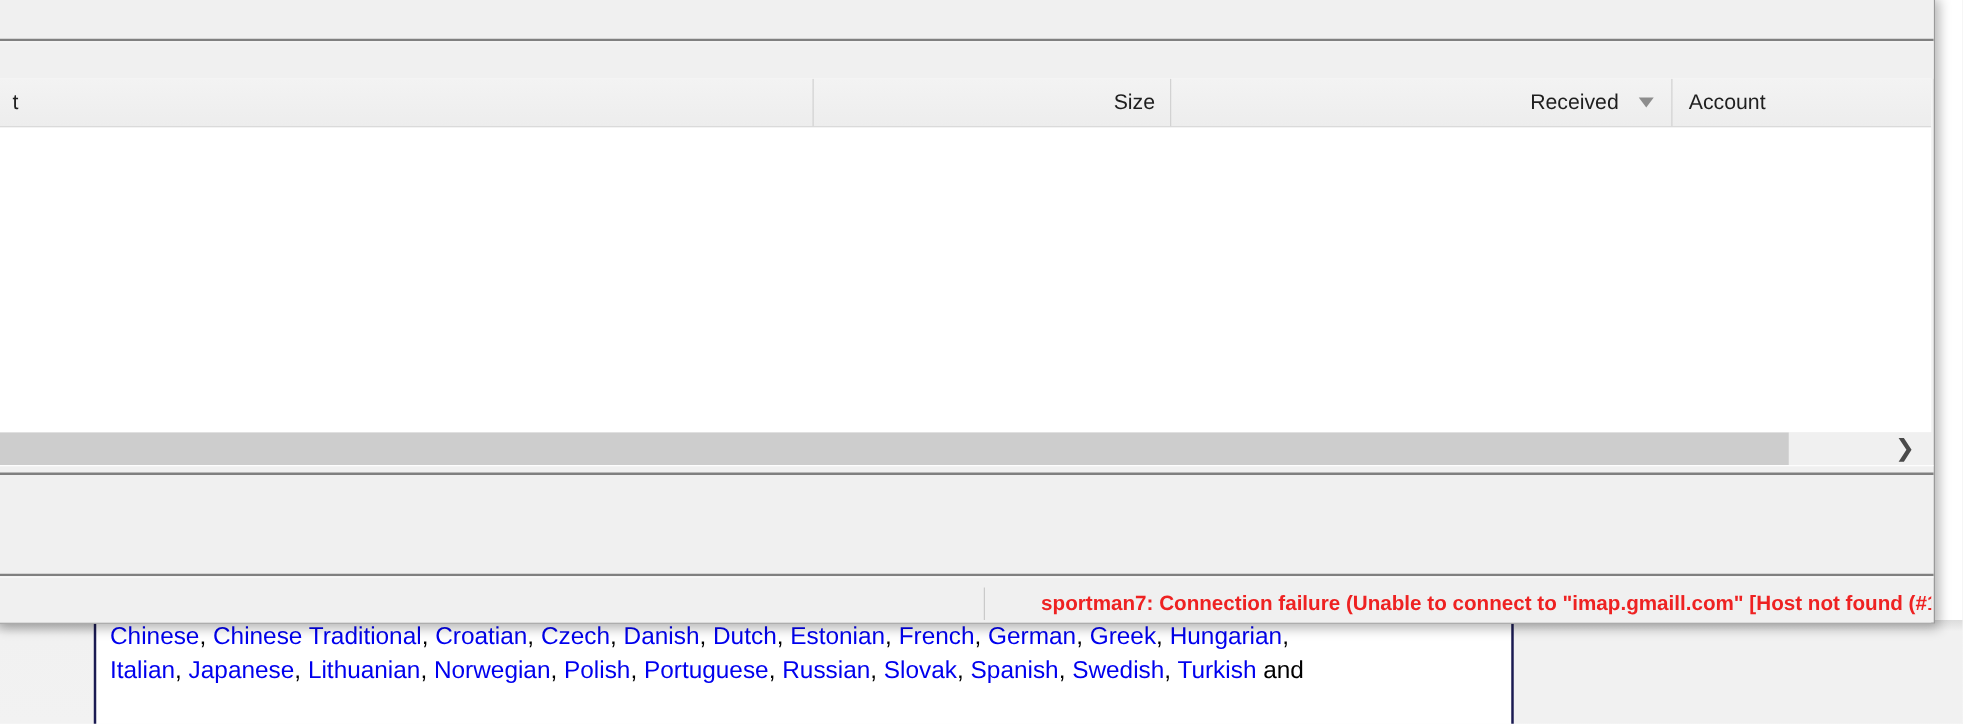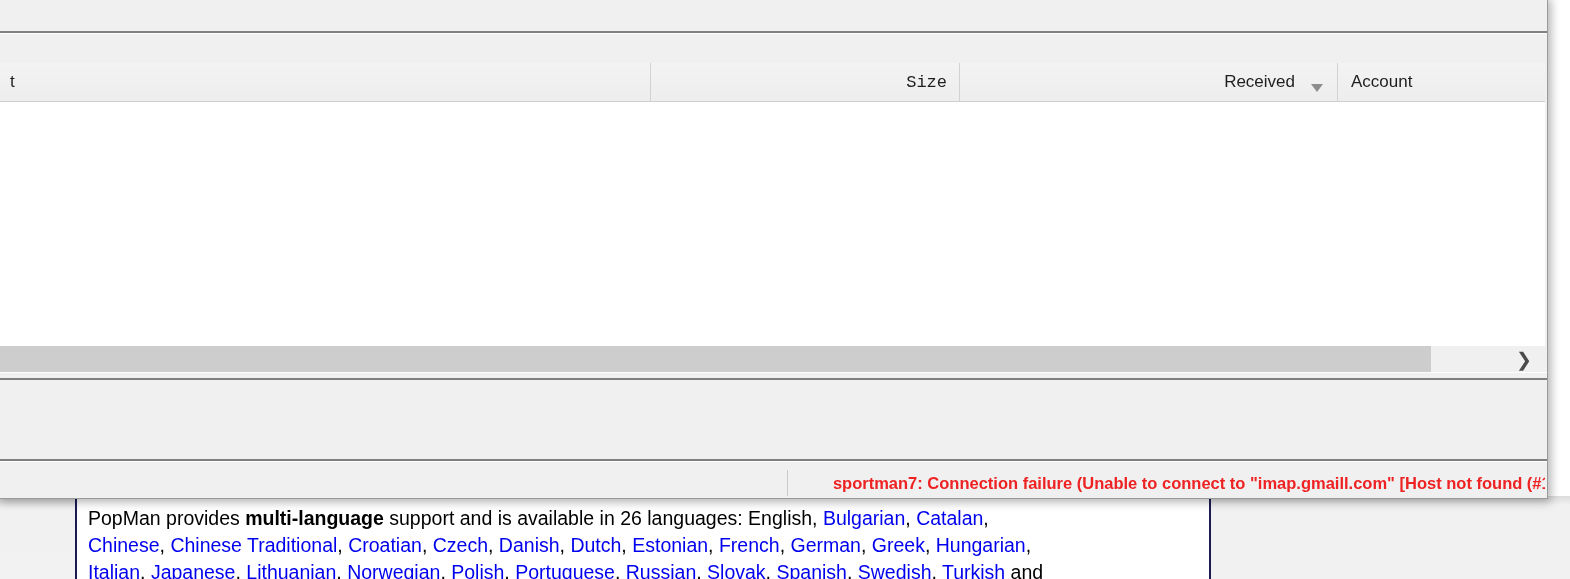--- a/index.html
+++ b/index.html
@@ -148,21 +148,21 @@
     display: inline-block;
     width: 0; height: 0;
     margin-left: 16px;
     margin-right: 2px;
     border-left: 6px solid transparent;
     border-right: 6px solid transparent;
     border-top: 8px solid #8d8d8d;
   }
   .sort-tri-wrap {
     display: flex;
-    align-items: flex-end;
+    align-items: center;
   }
   #list-body {
     position: absolute;
     left: 0; top: 39px;
     width: 100%;
     height: 244px;
     background: #ffffff;
   }
 
   
@@ -245,41 +245,40 @@
 </style>
 </head>
 <body>
 
 <div id="page-backdrop"></div>
 
 <div id="page-left-gutter"></div>
 <div id="page-right-pane"></div>
 
 <div id="page-content">
-  <p class="para"><span>PopMan provides </span><span class="bold">multi-language</span><span> support and is available in 26 languages: English, </span><a href="#">Bulgarian</a><span>, </span><a href="#">Catalan</a><span>,</span></p>
   <p class="para" style="padding-top:0"><a href="#">Chinese</a><span>, </span><a href="#">Chinese Traditional</a><span>, </span><a href="#">Croatian</a><span>, </span><a href="#">Czech</a><span>, </span><a href="#">Danish</a><span>, </span><a href="#">Dutch</a><span>, </span><a href="#">Estonian</a><span>, </span><a href="#">French</a><span>, </span><a href="#">German</a><span>, </span><a href="#">Greek</a><span>, </span><a href="#">Hungarian</a><span>,</span></p>
   <p class="para" style="padding-top:0"><a href="#">Italian</a><span>, </span><a href="#">Japanese</a><span>, </span><a href="#">Lithuanian</a><span>, </span><a href="#">Norwegian</a><span>, </span><a href="#">Polish</a><span>, </span><a href="#">Portuguese</a><span>, </span><a href="#">Russian</a><span>, </span><a href="#">Slovak</a><span>, </span><a href="#">Spanish</a><span>, </span><a href="#">Swedish</a><span>, </span><a href="#">Turkish</a><span> and</span></p>
 </div>
 
 <div id="app-window">
 
   <div class="toolbar-strip"></div>
   <div class="rule-dark" style="top:34px;"></div>
   <div class="rule-light" style="top:36px;"></div>
   <div class="band" style="top:37px; height:29px;"></div>
 
   <div id="message-list">
     <div id="list-header">
 
       <div class="col-head align-left" style="left:0px; width:654px;">
         <span>t</span>
       </div>
 
 
-      <div class="col-head align-right" style="left:861px; width:102px;font-family:Liberation Mono, monospace;">
+      <div class="col-head align-right" style="left:838px; width:102px;">
         <span>Size</span>
       </div>
 
       <div class="col-head align-right" style="left:976px; width:365px;">
         <span class="sort-tri-wrap">
           <span>Received</span>
           <span class="sort-tri"></span>
         </span>
       </div>
 

